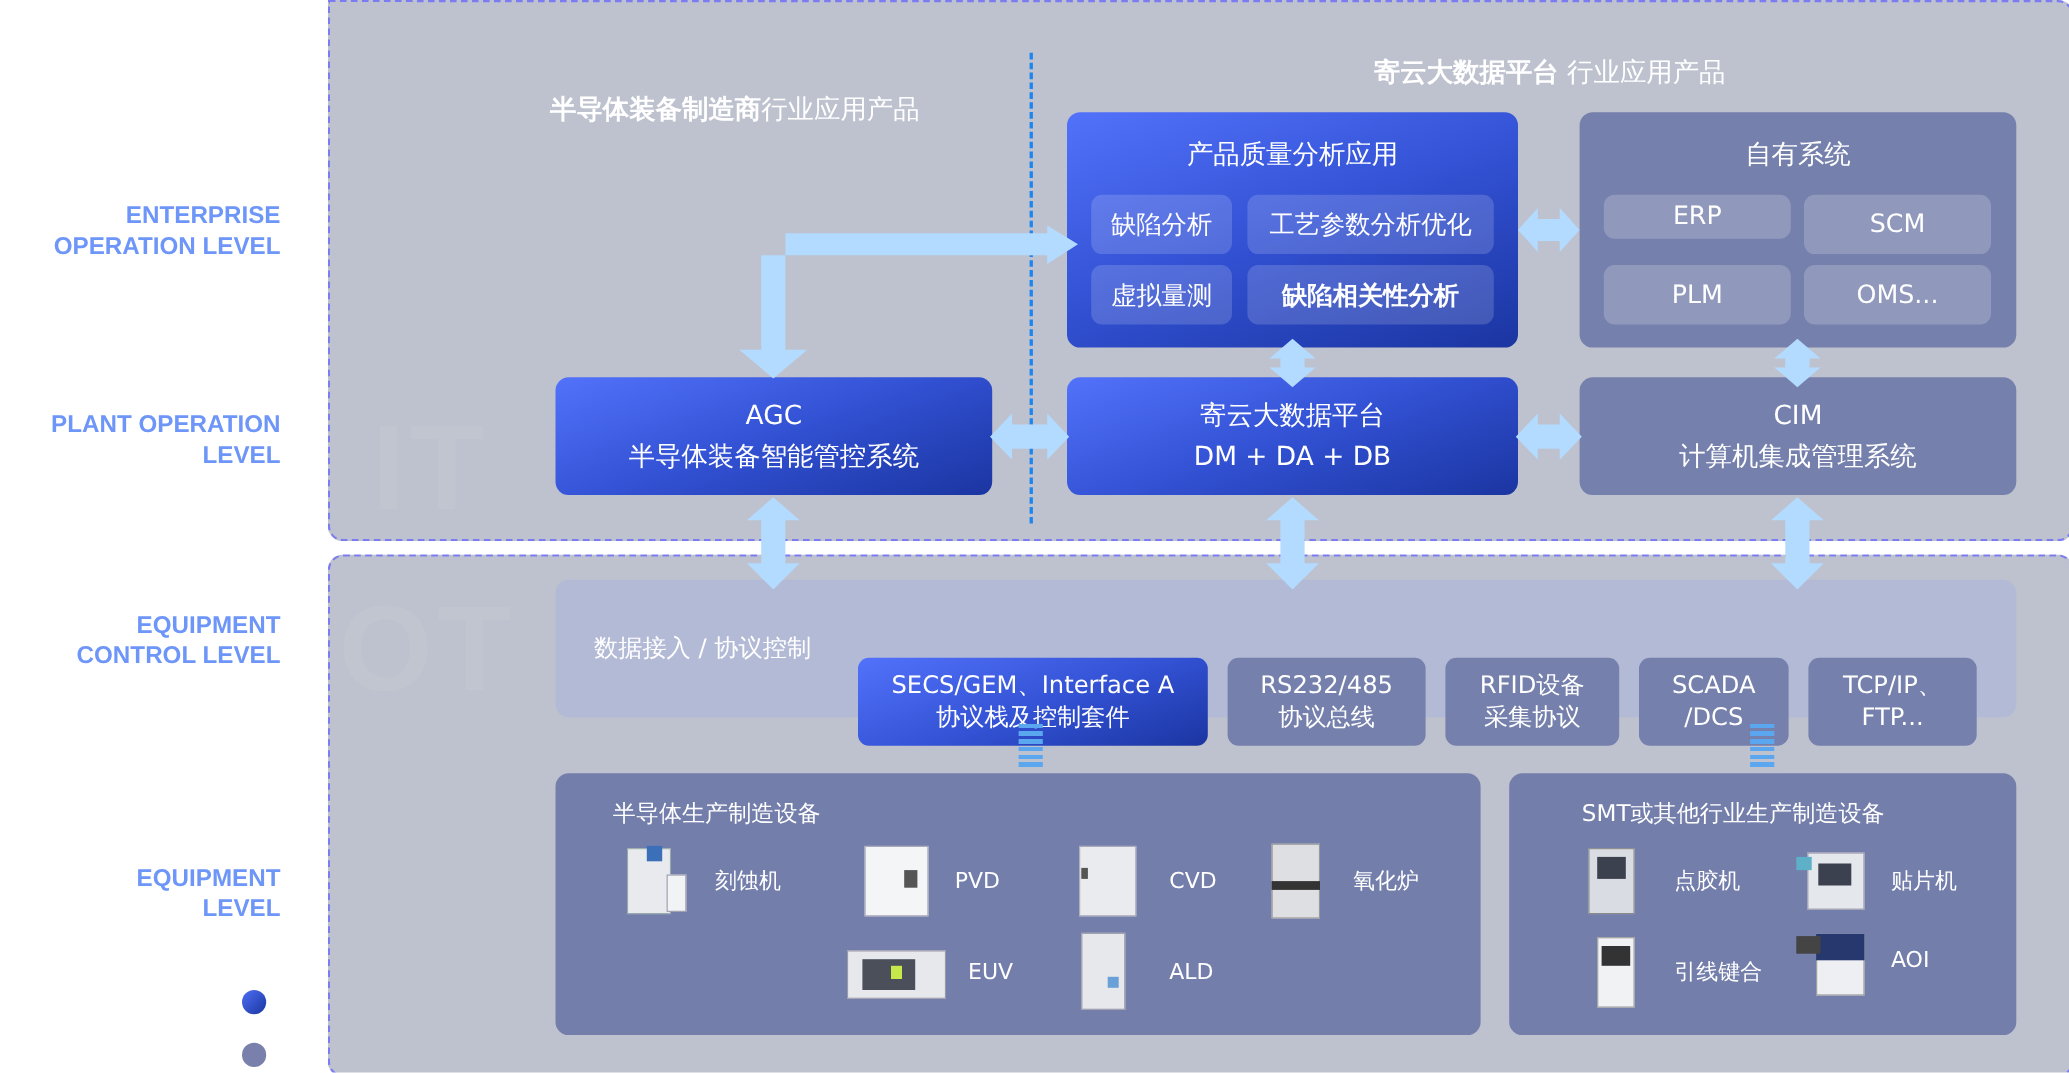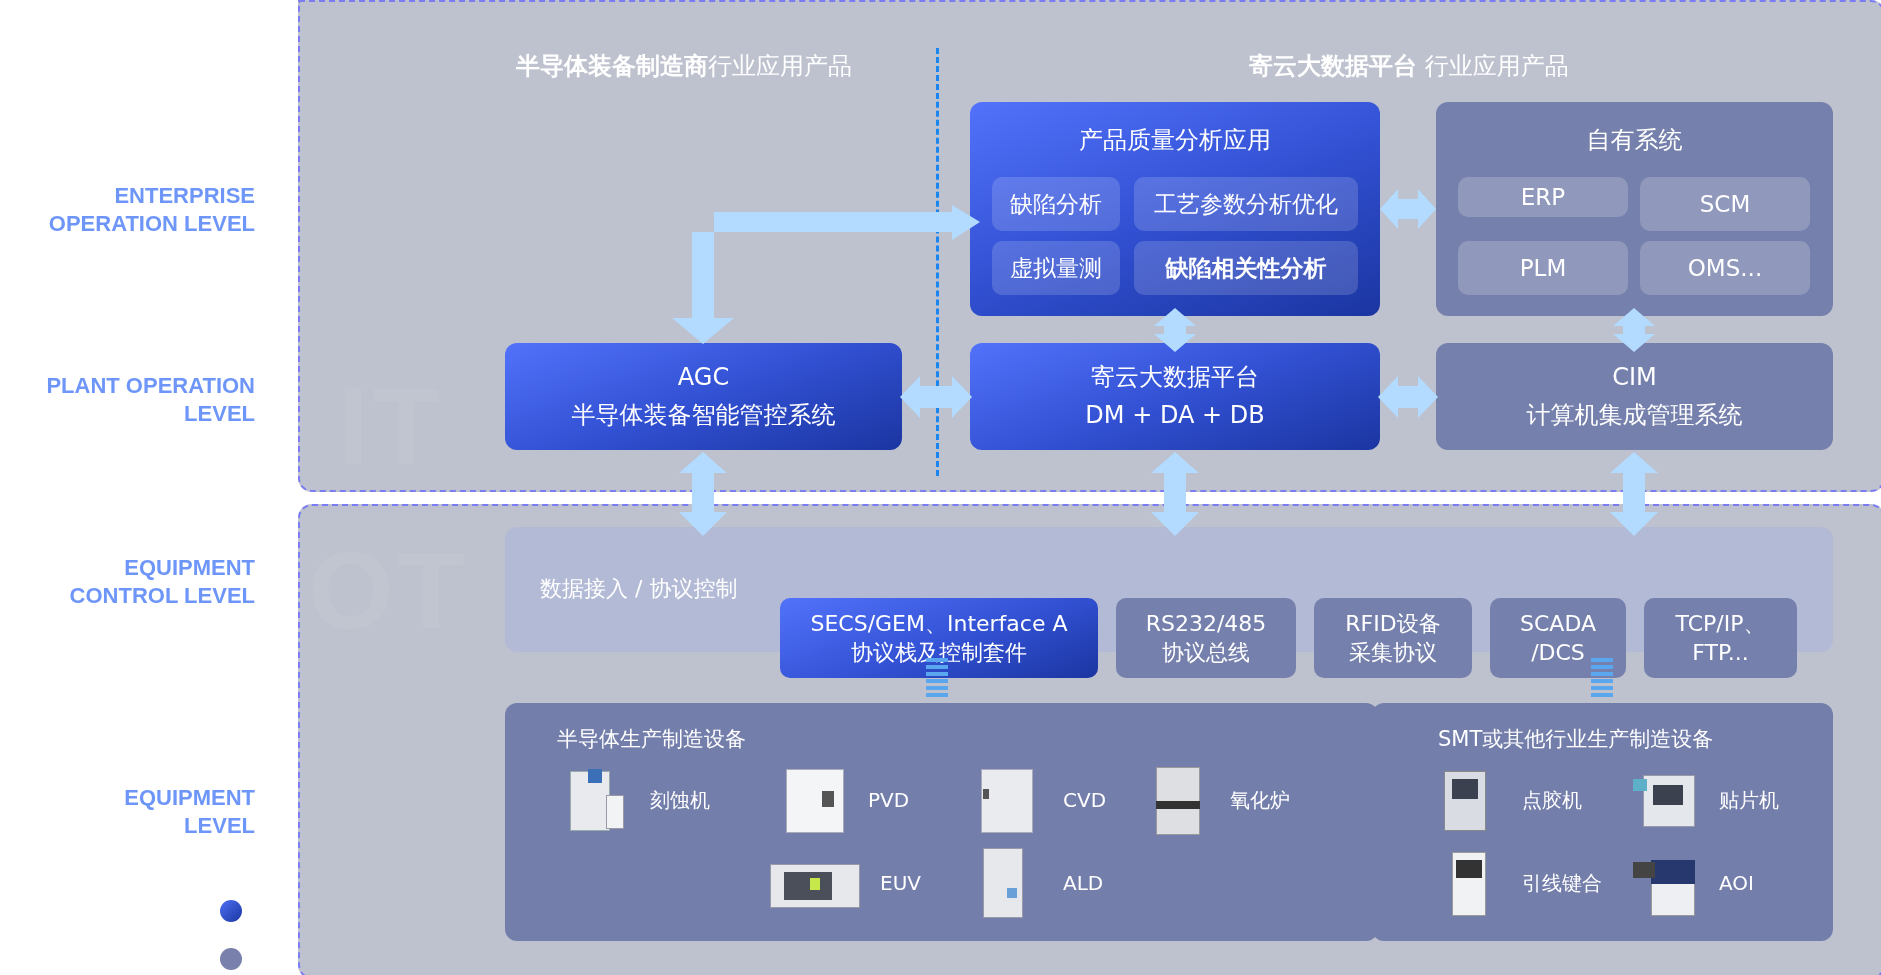--- a/index.html
+++ b/index.html
@@ -79,21 +79,21 @@
 <div class="legend-dot blue"></div>
 <div class="legend-dot gray"></div>
 
 <div class="zone it">
   <div class="watermark" style="left:38px; top:360px;">IT</div>
 </div>
 <div class="zone ot">
   <div class="watermark" style="left:8px; top:20px;">OT</div>
 </div>
 
-<div class="col-title" style="left:516px;">
+<div class="col-title" style="left:500px;margin-top:33px;">
   <b>半导体装备制造商</b><span class="normal">行业应用产品</span>
 </div>
 <div class="col-title" style="left:1249px;">
   <b>寄云大数据平台</b><span class="normal" style="white-space:pre"> 行业应用产品</span>
 </div>
 
 <div class="divider"></div>
 
 <div class="box-blue" style="left:970px; top:102px; width:410px; height:214px;">
   <div class="box-title" style="top:22px;">产品质量分析应用</div>
@@ -145,21 +145,21 @@
   <div>/DCS</div>
 </div>
 <div class="proto gray" style="left:1644px; width:153px;">
   <div>TCP/IP、</div>
   <div>FTP...</div>
 </div>
 
 <div class="stripes" style="left:926px; top:658px;"></div>
 <div class="stripes" style="left:1591px; top:658px;"></div>
 
-<div class="equip-panel" style="left:505px; width:841px;padding-left:32px;">
+<div class="equip-panel" style="left:505px; width:841px;">
   <div class="panel-title" style="left:52px;">半导体生产制造设备</div>
 
   <div class="equip" style="left:55px; top:62px;">
     <div class="thumb">
       <div class="abs" style="left:10px;top:6px;width:40px;height:60px;background:#e8eaee;border:1px solid #9aa;"></div>
       <div class="abs" style="left:28px;top:4px;width:14px;height:14px;background:#3b6fb8;"></div>
       <div class="abs" style="left:46px;top:30px;width:18px;height:34px;background:#f2f3f5;border:1px solid #99a;"></div>
     </div>
     <span class="lbl">刻蚀机</span>
   </div>
@@ -219,21 +219,21 @@
     </div>
     <span class="lbl">贴片机</span>
   </div>
   <div class="equip" style="left:60px; top:145px;">
     <div class="thumb">
       <div class="abs" style="left:20px;top:4px;width:34px;height:64px;background:#f1f2f4;border:1px solid #999;"></div>
       <div class="abs" style="left:24px;top:12px;width:26px;height:18px;background:#333;"></div>
     </div>
     <span class="lbl">引线键合</span>
   </div>
-  <div class="equip" style="left:257px; top:145px;">
+  <div class="equip" style="left:257px; top:134px;">
     <div class="thumb">
       <div class="abs" style="left:22px;top:12px;width:44px;height:56px;background:#eeeff2;border:1px solid #999;"></div>
       <div class="abs" style="left:22px;top:12px;width:44px;height:24px;background:#26386e;"></div>
       <div class="abs" style="left:4px;top:14px;width:22px;height:16px;background:#444;"></div>
     </div>
     <span class="lbl">AOI</span>
   </div>
 </div>
 
 <svg class="arrows" width="1881" height="975">

